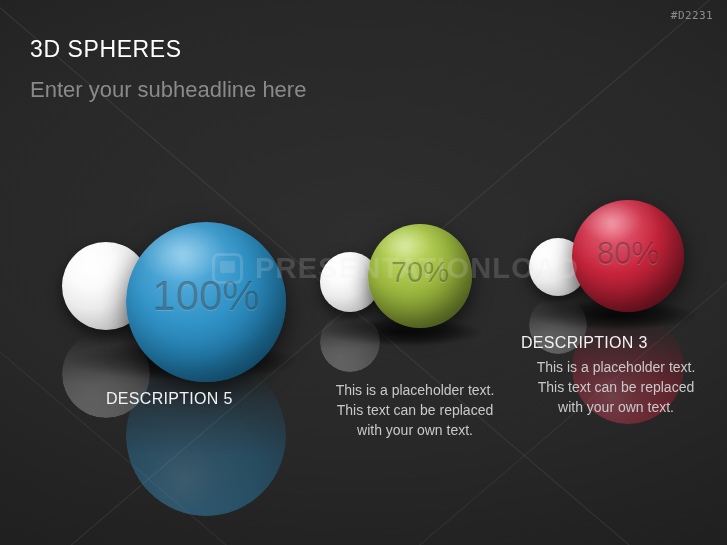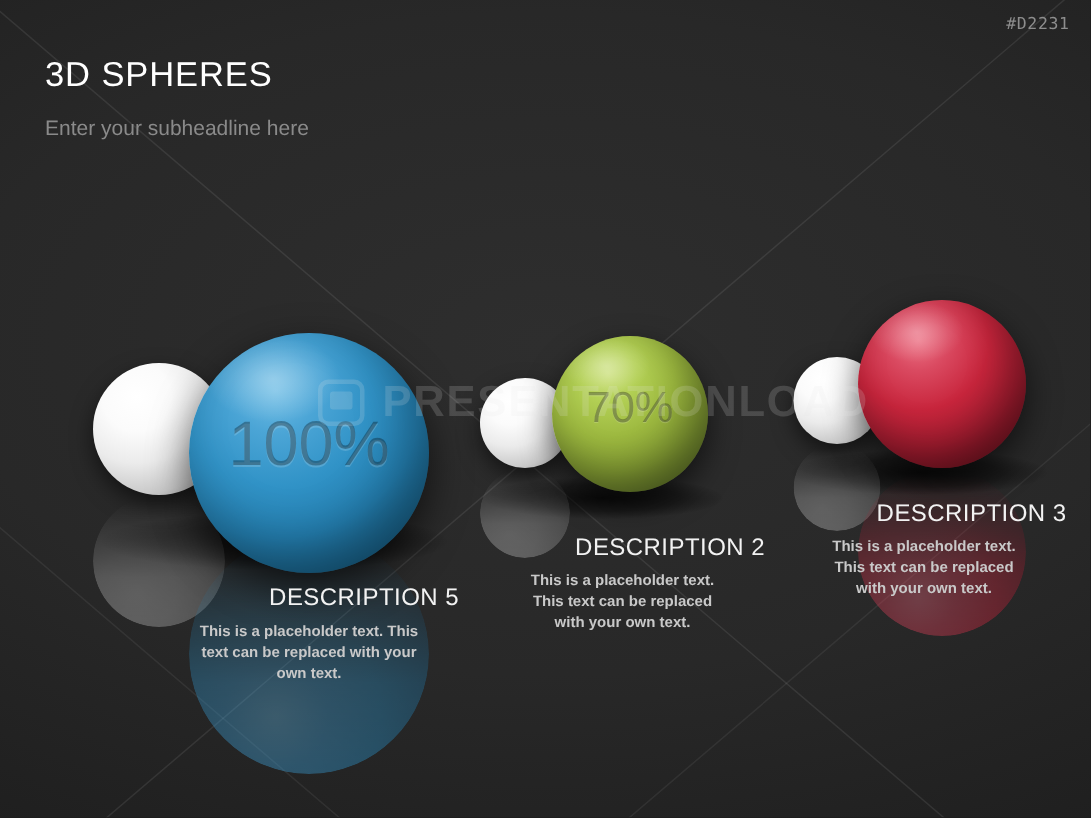--- a/index.html
+++ b/index.html
@@ -37,21 +37,21 @@
     font-size:11px; letter-spacing:.4px;
     color:#8d8d8d;
   }
   #title {
     position:absolute; left:30px; top:36px;
     font-size:23px; font-weight:400; letter-spacing:.6px;
     color:#ffffff;
   }
   #subtitle {
     position:absolute; left:30px; top:77px;
-    font-size:14px; font-weight:400;
+    font-size:22px; font-weight:400;
     color:#8a8a8a;
   }
 
   
   #watermark {
     position:absolute; left:212px; top:252px;
     display:flex; align-items:center; gap:12px;
     opacity:.17; pointer-events:none;
   }
   #watermark .wm-logo {
@@ -112,27 +112,27 @@
 
   
   .floor-shadow {
     position:absolute; border-radius:50%;
     background:radial-gradient(ellipse at center, rgba(0,0,0,0.75) 0%, rgba(0,0,0,0.40) 45%, rgba(0,0,0,0) 72%);
     pointer-events:none;
   }
 
   
   .cap-title {
-    position:absolute; text-align:right;
+    position:absolute; text-align:left;
     font-size:16px; font-weight:400; letter-spacing:.3px;
     color:#f2f2f2;
   }
   .cap-body {
     position:absolute; text-align:center;
-    font-size:10px; line-height:1.42; font-weight:700;
+    font-size:14px; line-height:1.42; font-weight:400;
     color:#c9c9c9;
     white-space:pre-line;
   }
 </style>
 </head>
 <body>
 
 <div id="slide">
 
   <div class="diag d1"></div>
@@ -156,64 +156,61 @@
                 background:radial-gradient(circle at 36% 24%, #5fb2de 0%, #3d9bd0 22%, #2b8fc4 44%, #1e6f9e 70%, #134a6c 90%, #0d3550 100%);"></div>
 
     <div class="sphere" style="left:110px; top:222px; width:160px; height:160px;
                 background:radial-gradient(circle at 36% 24%, #6fbde5 0%, #4ba5d6 18%, #3193c7 40%, #2480b2 62%, #19648c 82%, #11486a 95%, #0d3a57 100%);
                 box-shadow:0 10px 26px rgba(0,0,0,0.62), inset -12px -18px 34px rgba(0,0,0,0.30);">
       <div class="gloss" style="background:radial-gradient(ellipse 40% 26% at 35% 19%, rgba(255,255,255,0.30) 0%, rgba(255,255,255,0) 70%);"></div>
       <div class="pct" style="top:50px; font-size:42px;">100%</div>
     </div>
 
     <div class="cap-title" style="left:90px; top:390px; width:200px;">DESCRIPTION 5</div>
-    <div class="cap-body" style="left:105px; top:415px; width:170px;">This is a placeholder text. This
-text  can be replaced with your
-own text.</div>
   </div>
 
   <div class="group" style="left:0; top:0; width:642px; height:545px;">
 
     <div class="floor-shadow" style="left:322px; top:318px; width:160px; height:28px;"></div>
 
     <div class="refl white-r" style="left:320px; top:312px; width:60px; height:60px;"></div>
 
     <div class="sphere white" style="left:320px; top:252px; width:60px; height:60px;"></div>
 
     <div class="refl" style="left:368px; top:328px; width:104px; height:104px;
                 background:radial-gradient(circle at 36% 24%, #c2da6e 0%, #abc94f 24%, #93b039 48%, #6f８6 70%, #4c5d22 92%, #39461a 100%);"></div>
 
     <div class="sphere" style="left:368px; top:224px; width:104px; height:104px;
                 background:radial-gradient(circle at 36% 24%, #cbe07d 0%, #b3d055 18%, #9cb83f 42%, #839c33 64%, #64792a 84%, #47571d 97%, #3a4718 100%);
                 box-shadow:0 8px 20px rgba(0,0,0,0.60), inset -9px -13px 24px rgba(0,0,0,0.30);">
       <div class="gloss" style="background:radial-gradient(ellipse 40% 26% at 35% 19%, rgba(255,255,255,0.30) 0%, rgba(255,255,255,0) 70%);"></div>
       <div class="pct" style="top:32px; font-size:29px;">70%</div>
     </div>
 
-    <div class="cap-title" style="left:320px; top:357px; width:190px;">DESCRIPTION 2</div>
     <div class="cap-body" style="left:335px; top:381px; width:160px;">This is a placeholder text.
 This text can be replaced
 with your own text.</div>
   </div>
 
   <div class="group" style="left:0; top:0; width:727px; height:545px;">
 
     <div class="floor-shadow" style="left:528px; top:300px; width:170px; height:30px;"></div>
 
     <div class="refl white-r" style="left:529px; top:296px; width:58px; height:58px;"></div>
 
     <div class="sphere white" style="left:529px; top:238px; width:58px; height:58px;"></div>
 
     <div class="refl" style="left:572px; top:312px; width:112px; height:112px;
                 background:radial-gradient(circle at 36% 24%, #e4657a 0%, #d23f57 22%, #c8253c 46%, #9a1b2e 70%, #63111e 92%, #4a0d16 100%);"></div>
 
     <div class="sphere" style="left:572px; top:200px; width:112px; height:112px;
                 background:radial-gradient(circle at 36% 24%, #ec7285 0%, #da4a61 18%, #c8253c 42%, #a81d31 64%, #7c1524 84%, #560e19 97%, #450b13 100%);
                 box-shadow:0 8px 22px rgba(0,0,0,0.60), inset -10px -14px 26px rgba(0,0,0,0.32);">
       <div class="gloss" style="background:radial-gradient(ellipse 40% 26% at 35% 19%, rgba(255,255,255,0.28) 0%, rgba(255,255,255,0) 70%);"></div>
+      <div class="pct" style="top:36px; font-size:31px;">80%</div>
     </div>
 
     <div class="cap-title" style="left:521px; top:334px; width:190px;">DESCRIPTION 3</div>
     <div class="cap-body" style="left:536px; top:358px; width:160px;">This is a placeholder text.
 This text  can be replaced
 with your own text.</div>
   </div>
 
   <div id="watermark">
     <div class="wm-logo"></div>

